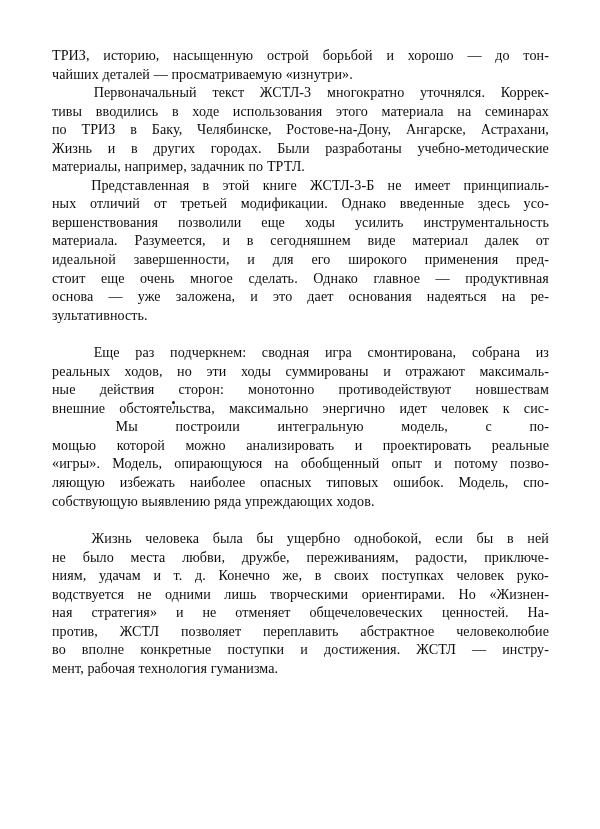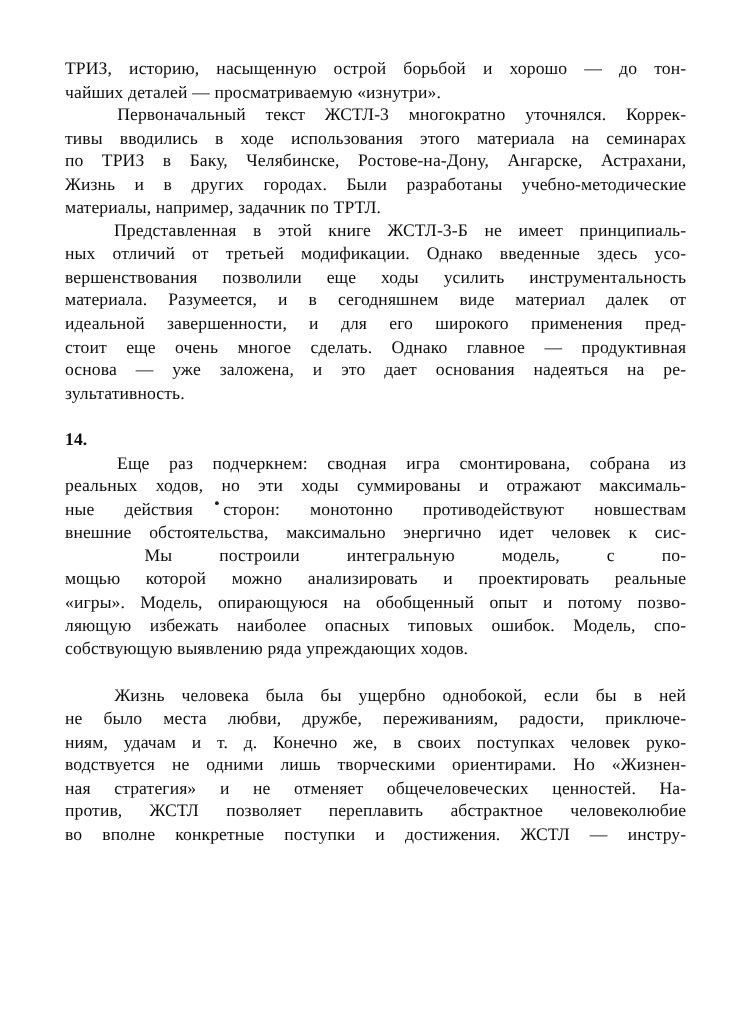--- a/index.html
+++ b/index.html
@@ -117,21 +117,20 @@
         <div class="line just"><span class="indent"></span><span class="w">Представленная</span><span class="w">в</span><span class="w">этой</span><span class="w">книге</span><span class="w">ЖСТЛ-3-Б</span><span class="w">не</span><span class="w">имеет</span><span class="w">принципиаль-</span></div>
         <div class="line just"><span class="w">ных</span><span class="w">отличий</span><span class="w">от</span><span class="w">третьей</span><span class="w">модификации.</span><span class="w">Однако</span><span class="w">введенные</span><span class="w">здесь</span><span class="w">усо-</span></div>
         <div class="line just"><span class="w">вершенствования</span><span class="w">позволили</span><span class="w">еще</span><span class="w">ходы</span><span class="w">усилить</span><span class="w">инструментальность</span></div>
         <div class="line just"><span class="w">материала.</span><span class="w">Разумеется,</span><span class="w">и</span><span class="w">в</span><span class="w">сегодняшнем</span><span class="w">виде</span><span class="w">материал</span><span class="w">далек</span><span class="w">от</span></div>
         <div class="line just"><span class="w">идеальной</span><span class="w">завершенности,</span><span class="w">и</span><span class="w">для</span><span class="w">его</span><span class="w">широкого</span><span class="w">применения</span><span class="w">пред-</span></div>
         <div class="line just"><span class="w">стоит</span><span class="w">еще</span><span class="w">очень</span><span class="w">многое</span><span class="w">сделать.</span><span class="w">Однако</span><span class="w">главное</span><span class="w">—</span><span class="w">продуктивная</span></div>
         <div class="line just"><span class="w">основа</span><span class="w">—</span><span class="w">уже</span><span class="w">заложена,</span><span class="w">и</span><span class="w">это</span><span class="w">дает</span><span class="w">основания</span><span class="w">надеяться</span><span class="w">на</span><span class="w">ре-</span></div>
         <div class="line last"><span class="w">зультативность.</span></div>
       </div>
       <div class="gap-before-section"></div>
-      <div class="section-no">14.</div>
       <div class="para">
         <div class="line just"><span class="indent"></span><span class="w">Еще</span><span class="w">раз</span><span class="w">подчеркнем:</span><span class="w">сводная</span><span class="w">игра</span><span class="w">смонтирована,</span><span class="w">собрана</span><span class="w">из</span></div>
         <div class="line just"><span class="w">реальных</span><span class="w">ходов,</span><span class="w">но</span><span class="w">эти</span><span class="w">ходы</span><span class="w">суммированы</span><span class="w">и</span><span class="w">отражают</span><span class="w">максималь-</span></div>
         <div class="line just"><span class="w">ные</span><span class="w">действия</span><span class="w">сторон:</span><span class="w">монотонно</span><span class="w">противодействуют</span><span class="w">новшествам</span></div>
         <div class="line just"><span class="w">внешние</span><span class="w">обстоятельства,</span><span class="w">максимально</span><span class="w">энергично</span><span class="w">идет</span><span class="w">человек</span><span class="w">к</span><span class="w">сис-</span></div>
       </div>
       <div class="para">
         <div class="line just"><span class="indent"></span><span class="w">Мы</span><span class="w">построили</span><span class="w">интегральную</span><span class="w">модель,</span><span class="w">с</span><span class="w">по-</span></div>
         <div class="line just"><span class="w">мощью</span><span class="w">которой</span><span class="w">можно</span><span class="w">анализировать</span><span class="w">и</span><span class="w">проектировать</span><span class="w">реальные</span></div>
         <div class="line just"><span class="w">«игры».</span><span class="w">Модель,</span><span class="w">опирающуюся</span><span class="w">на</span><span class="w">обобщенный</span><span class="w">опыт</span><span class="w">и</span><span class="w">потому</span><span class="w">позво-</span></div>
@@ -140,16 +139,17 @@
       </div>
       <div class="gap-before-section"></div>
       <div class="para">
         <div class="line just"><span class="indent"></span><span class="w">Жизнь</span><span class="w">человека</span><span class="w">была</span><span class="w">бы</span><span class="w">ущербно</span><span class="w">однобокой,</span><span class="w">если</span><span class="w">бы</span><span class="w">в</span><span class="w">ней</span></div>
         <div class="line just"><span class="w">не</span><span class="w">было</span><span class="w">места</span><span class="w">любви,</span><span class="w">дружбе,</span><span class="w">переживаниям,</span><span class="w">радости,</span><span class="w">приключе-</span></div>
         <div class="line just"><span class="w">ниям,</span><span class="w">удачам</span><span class="w">и</span><span class="w">т.</span><span class="w">д.</span><span class="w">Конечно</span><span class="w">же,</span><span class="w">в</span><span class="w">своих</span><span class="w">поступках</span><span class="w">человек</span><span class="w">руко-</span></div>
         <div class="line just"><span class="w">водствуется</span><span class="w">не</span><span class="w">одними</span><span class="w">лишь</span><span class="w">творческими</span><span class="w">ориентирами.</span><span class="w">Но</span><span class="w">«Жизнен-</span></div>
         <div class="line just"><span class="w">ная</span><span class="w">стратегия»</span><span class="w">и</span><span class="w">не</span><span class="w">отменяет</span><span class="w">общечеловеческих</span><span class="w">ценностей.</span><span class="w">На-</span></div>
         <div class="line just"><span class="w">против,</span><span class="w">ЖСТЛ</span><span class="w">позволяет</span><span class="w">переплавить</span><span class="w">абстрактное</span><span class="w">человеколюбие</span></div>
         <div class="line just"><span class="w">во</span><span class="w">вполне</span><span class="w">конкретные</span><span class="w">поступки</span><span class="w">и</span><span class="w">достижения.</span><span class="w">ЖСТЛ</span><span class="w">—</span><span class="w">инстру-</span></div>
+        <div class="line last"><span class="w">мент,</span><span class="w">рабочая</span><span class="w">технология</span><span class="w">гуманизма.</span></div>
       </div>
     </div>
 <div class="speck" style="left: 172px; top: 401px;"></div>
   </div>
 
 </body></html>

